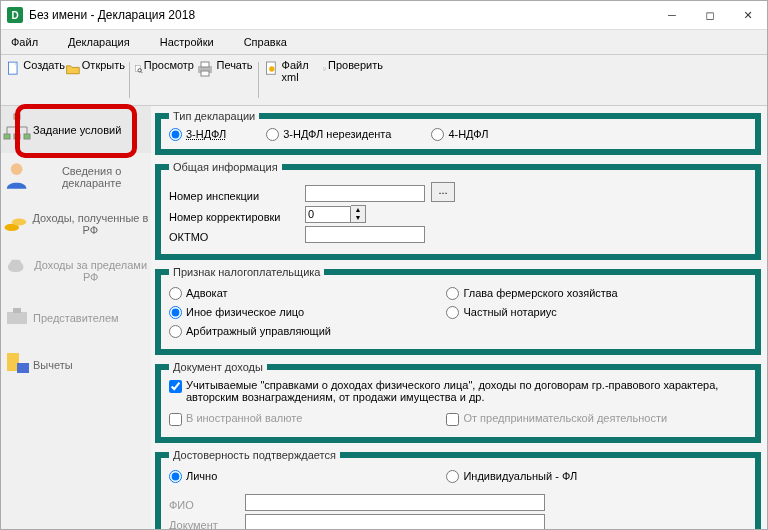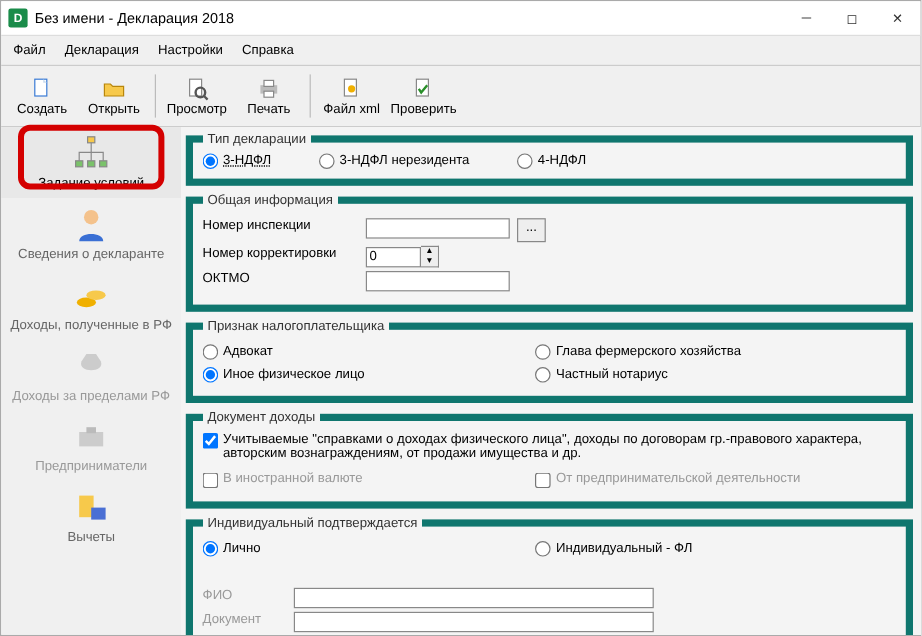--- a/index.html
+++ b/index.html
@@ -1,36 +1,36 @@
 <!DOCTYPE html>
 <html><head>
 <meta charset="utf-8">
 <style>
 html,body{margin:0;padding:0;font-family:Tahoma,Arial,sans-serif;font-size:11px;color:#000;background:#fff;overflow:hidden}
 .window{width:768px;height:530px;border:1px solid #aaa;box-sizing:border-box;display:flex;flex-direction:column;background:#f0f0f0}
 .titlebar{height:28px;display:flex;align-items:center;background:#fff;border-bottom:1px solid #ddd}
 .titlebar .icon{width:16px;height:16px;margin:0 6px;background:#1a8c4a;border-radius:2px;display:flex;align-items:center;justify-content:center;color:#fff;font-weight:bold;font-size:10px}
 .titlebar .title{flex:1;font-size:12px}
 .titlebar .winbtn{width:38px;height:28px;display:flex;align-items:center;justify-content:center;color:#333;font-family:Arial}
-.menubar{height:20px;display:flex;align-items:center;padding:2px 4px;background:#f0f0f0;border-bottom:1px solid #ccc;gap:4px}
+.menubar{height:20px;display:flex;align-items:center;padding:2px 4px;background:#f0f0f0;border-bottom:1px solid #ccc;gap:18px}
 .menubar span{padding:2px 6px}
 .toolbar{height:46px;display:flex;align-items:center;padding:2px 4px;background:#f0f0f0;border-bottom:1px solid #ccc}
-.tbtn{display:flex;flex-direction:column;align-items:center;justify-content:center;width:60px;height:42px;gap:1px}
+.tbtn{display:flex;flex-direction:row;align-items:flex-start;justify-content:center;width:60px;height:42px;gap:1px}
 .tbtn .ticon{width:20px;height:20px}
 .tsep{width:1px;height:36px;background:#bbb;margin:0 4px}
 .body{flex:1;display:flex;min-height:0}
 .sidebar{width:150px;background:#f0f0f0;display:flex;flex-direction:column;align-items:center;padding-top:0;position:relative}
-.sbitem{width:100%;display:flex;flex-direction:column;align-items:center;padding:6px 0;color:#666;text-align:center}
+.sbitem{width:100%;display:flex;flex-direction:row;align-items:center;padding:6px 0;color:#666;text-align:center}
 .sbitem.sel{background:#e8e8e8;color:#000}
 .sbitem .sicon{width:32px;height:32px;margin-bottom:3px}
 .callout{position:absolute;top:-2px;left:14px;width:122px;height:54px;border:5px solid #d40000;border-radius:10px;box-sizing:border-box;pointer-events:none}
 .content{flex:1;background:#f4f4f4;overflow-y:auto;padding:4px 6px 4px 4px;box-sizing:border-box}
 fieldset{border:6px solid #0f766e;margin:0 0 6px 0;padding:6px 8px 8px 8px}
 legend{padding:0 4px;color:#333}
-.row{display:flex;align-items:flex-start;margin:3px 0;gap:6px}
+.row{display:flex;align-items:flex-end;margin:3px 0;gap:6px}
 .row label.lab{width:130px;display:inline-block}
 .optrow{display:flex;align-items:center;gap:40px}
 .radio{display:flex;align-items:flex-start;gap:4px}
 .radio input{margin:0}
 .twocol{display:flex;flex-wrap:wrap}
 .twocol .radio,.twocol .chk{width:48%;margin:3px 0}
 .chk{display:flex;align-items:flex-start;gap:4px}
 .chk input{margin:1px 0 0 0}
 input[type=text]{border:1px solid #888;height:17px;box-sizing:border-box;padding:0 2px;font-family:inherit;font-size:11px;background:#fff}
 .spin{display:flex;align-items:center}
@@ -140,21 +140,21 @@
         <svg class="sicon" viewBox="0 0 32 32">
             <path d="M12 6h8l4 6c4 10-20 10-16 0z" fill="#ccc"></path>
           </svg>
         <span>Доходы за пределами РФ</span>
       </div>
       <div class="sbitem disabled">
         <svg class="sicon" viewBox="0 0 32 32">
             <rect x="6" y="12" width="20" height="12" fill="#ccc"></rect>
             <rect x="12" y="8" width="8" height="5" fill="#bbb"></rect>
           </svg>
-        <span>Предприниматели</span>
+        <span>Представителем</span>
       </div>
       <div class="sbitem">
         <svg class="sicon" viewBox="0 0 32 32">
             <rect x="6" y="6" width="12" height="18" fill="#f7c94b"></rect>
             <rect x="16" y="16" width="12" height="10" fill="#4a6fd4"></rect>
           </svg>
         <span>Вычеты</span>
       </div>
     </div>
 
@@ -213,20 +213,24 @@
               <span>Глава фермерского хозяйства</span>
             </label>
           <label class="radio">
               <input type="radio" name="pr" checked="" style="">
               <span>Иное физическое лицо</span>
             </label>
           <label class="radio">
               <input type="radio" name="pr" style="">
               <span>Частный нотариус</span>
             </label>
+          <label class="radio">
+              <input type="radio" name="pr" style="">
+              <span>Арбитражный управляющий</span>
+            </label>
         </div>
       </fieldset>
 
       <fieldset>
         <legend>Документ доходы</legend>
         <label class="chk" style="width:100%">
             <input type="checkbox" checked="" style="">
             <span>Учитываемые "справками о доходах физического лица", доходы по договорам гр.-правового характера, авторским вознаграждениям, от продажи имущества и др.</span>
           </label>
         <div class="twocol" style="margin-top:6px">
@@ -235,32 +239,32 @@
               <span>В иностранной валюте</span>
             </label>
           <label class="chk disabled">
               <input type="checkbox" style="">
               <span>От предпринимательской деятельности</span>
             </label>
         </div>
       </fieldset>
 
       <fieldset>
-        <legend>Индивидуальный подтверждается</legend>
+        <legend>Достоверность подтверждается</legend>
         <div class="twocol">
           <label class="radio">
               <input type="radio" name="tr" checked="" style="">
               <span>Лично</span>
             </label>
           <label class="radio">
               <input type="radio" name="tr" style="">
               <span>Индивидуальный - ФЛ</span>
             </label>
         </div>
-        <div class="row disabled" style="margin-top:23px">
+        <div class="row disabled" style="margin-top:8px">
           <label class="lab" style="width:70px">ФИО</label>
           <input type="text" style="width: 300px;" disabled="">
         </div>
         <div class="row disabled">
           <label class="lab" style="width:70px">Документ</label>
           <input type="text" style="width: 300px;" disabled="">
         </div>
       </fieldset>
 
     </div>

